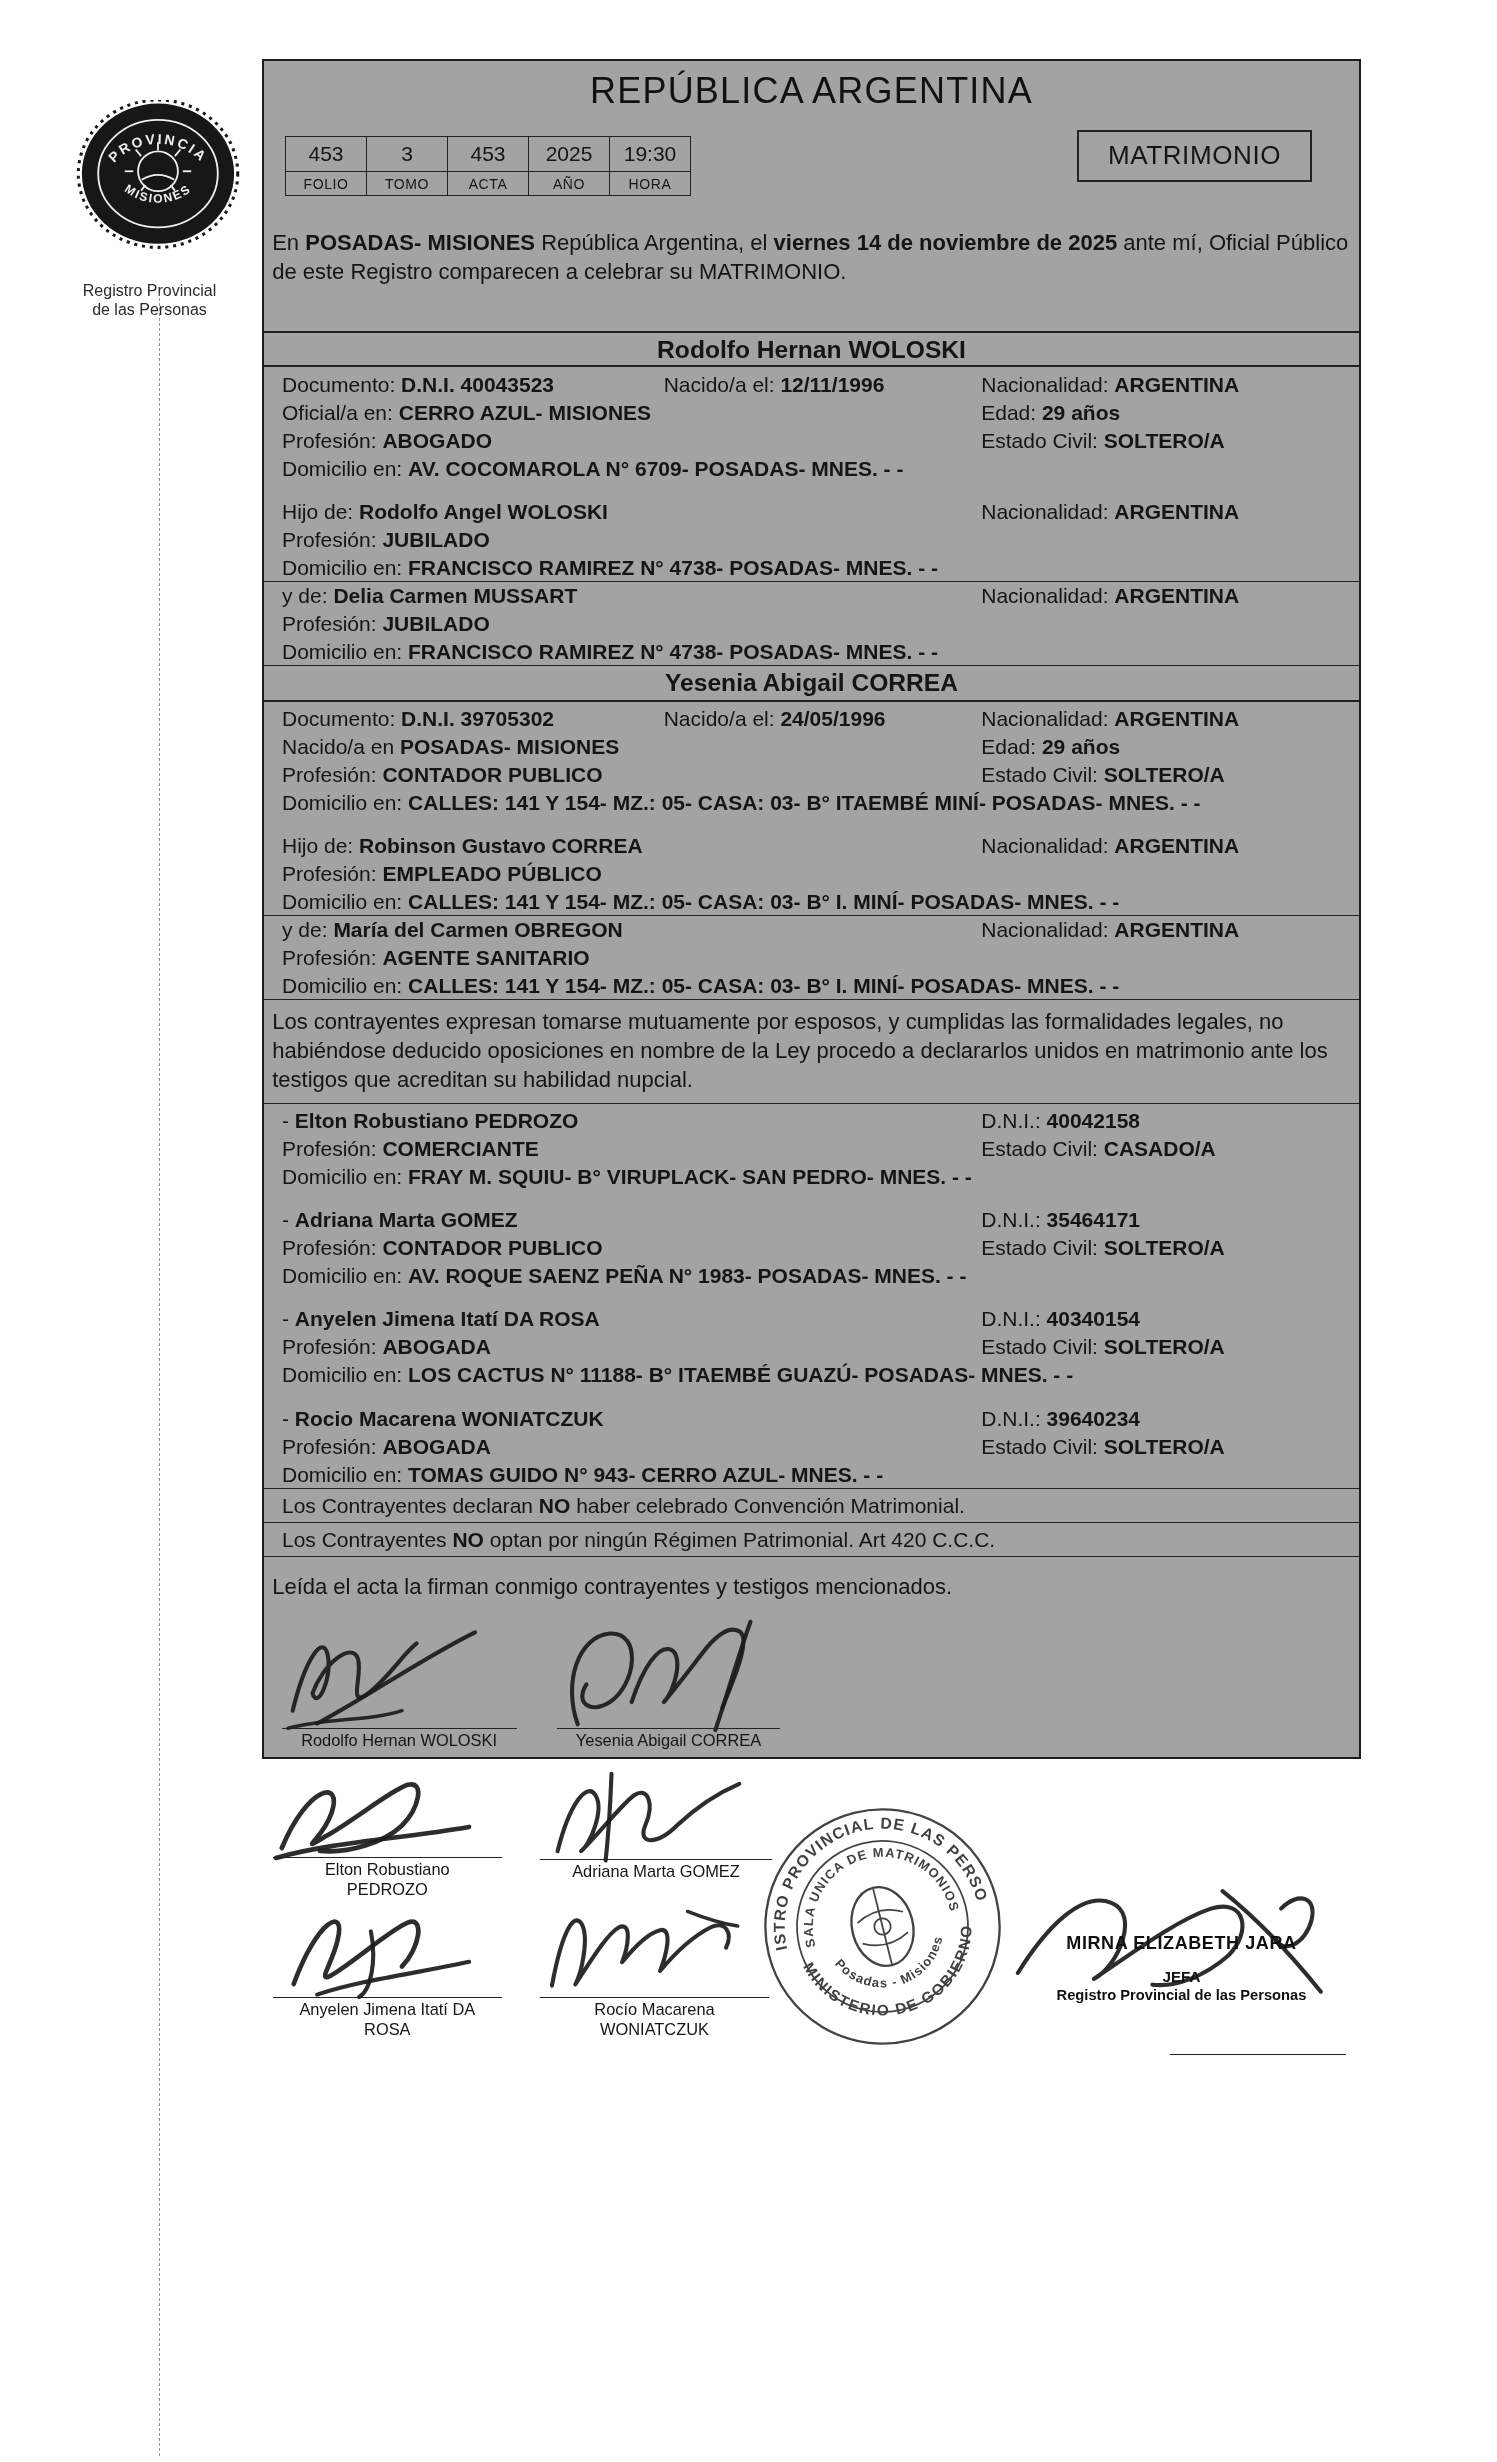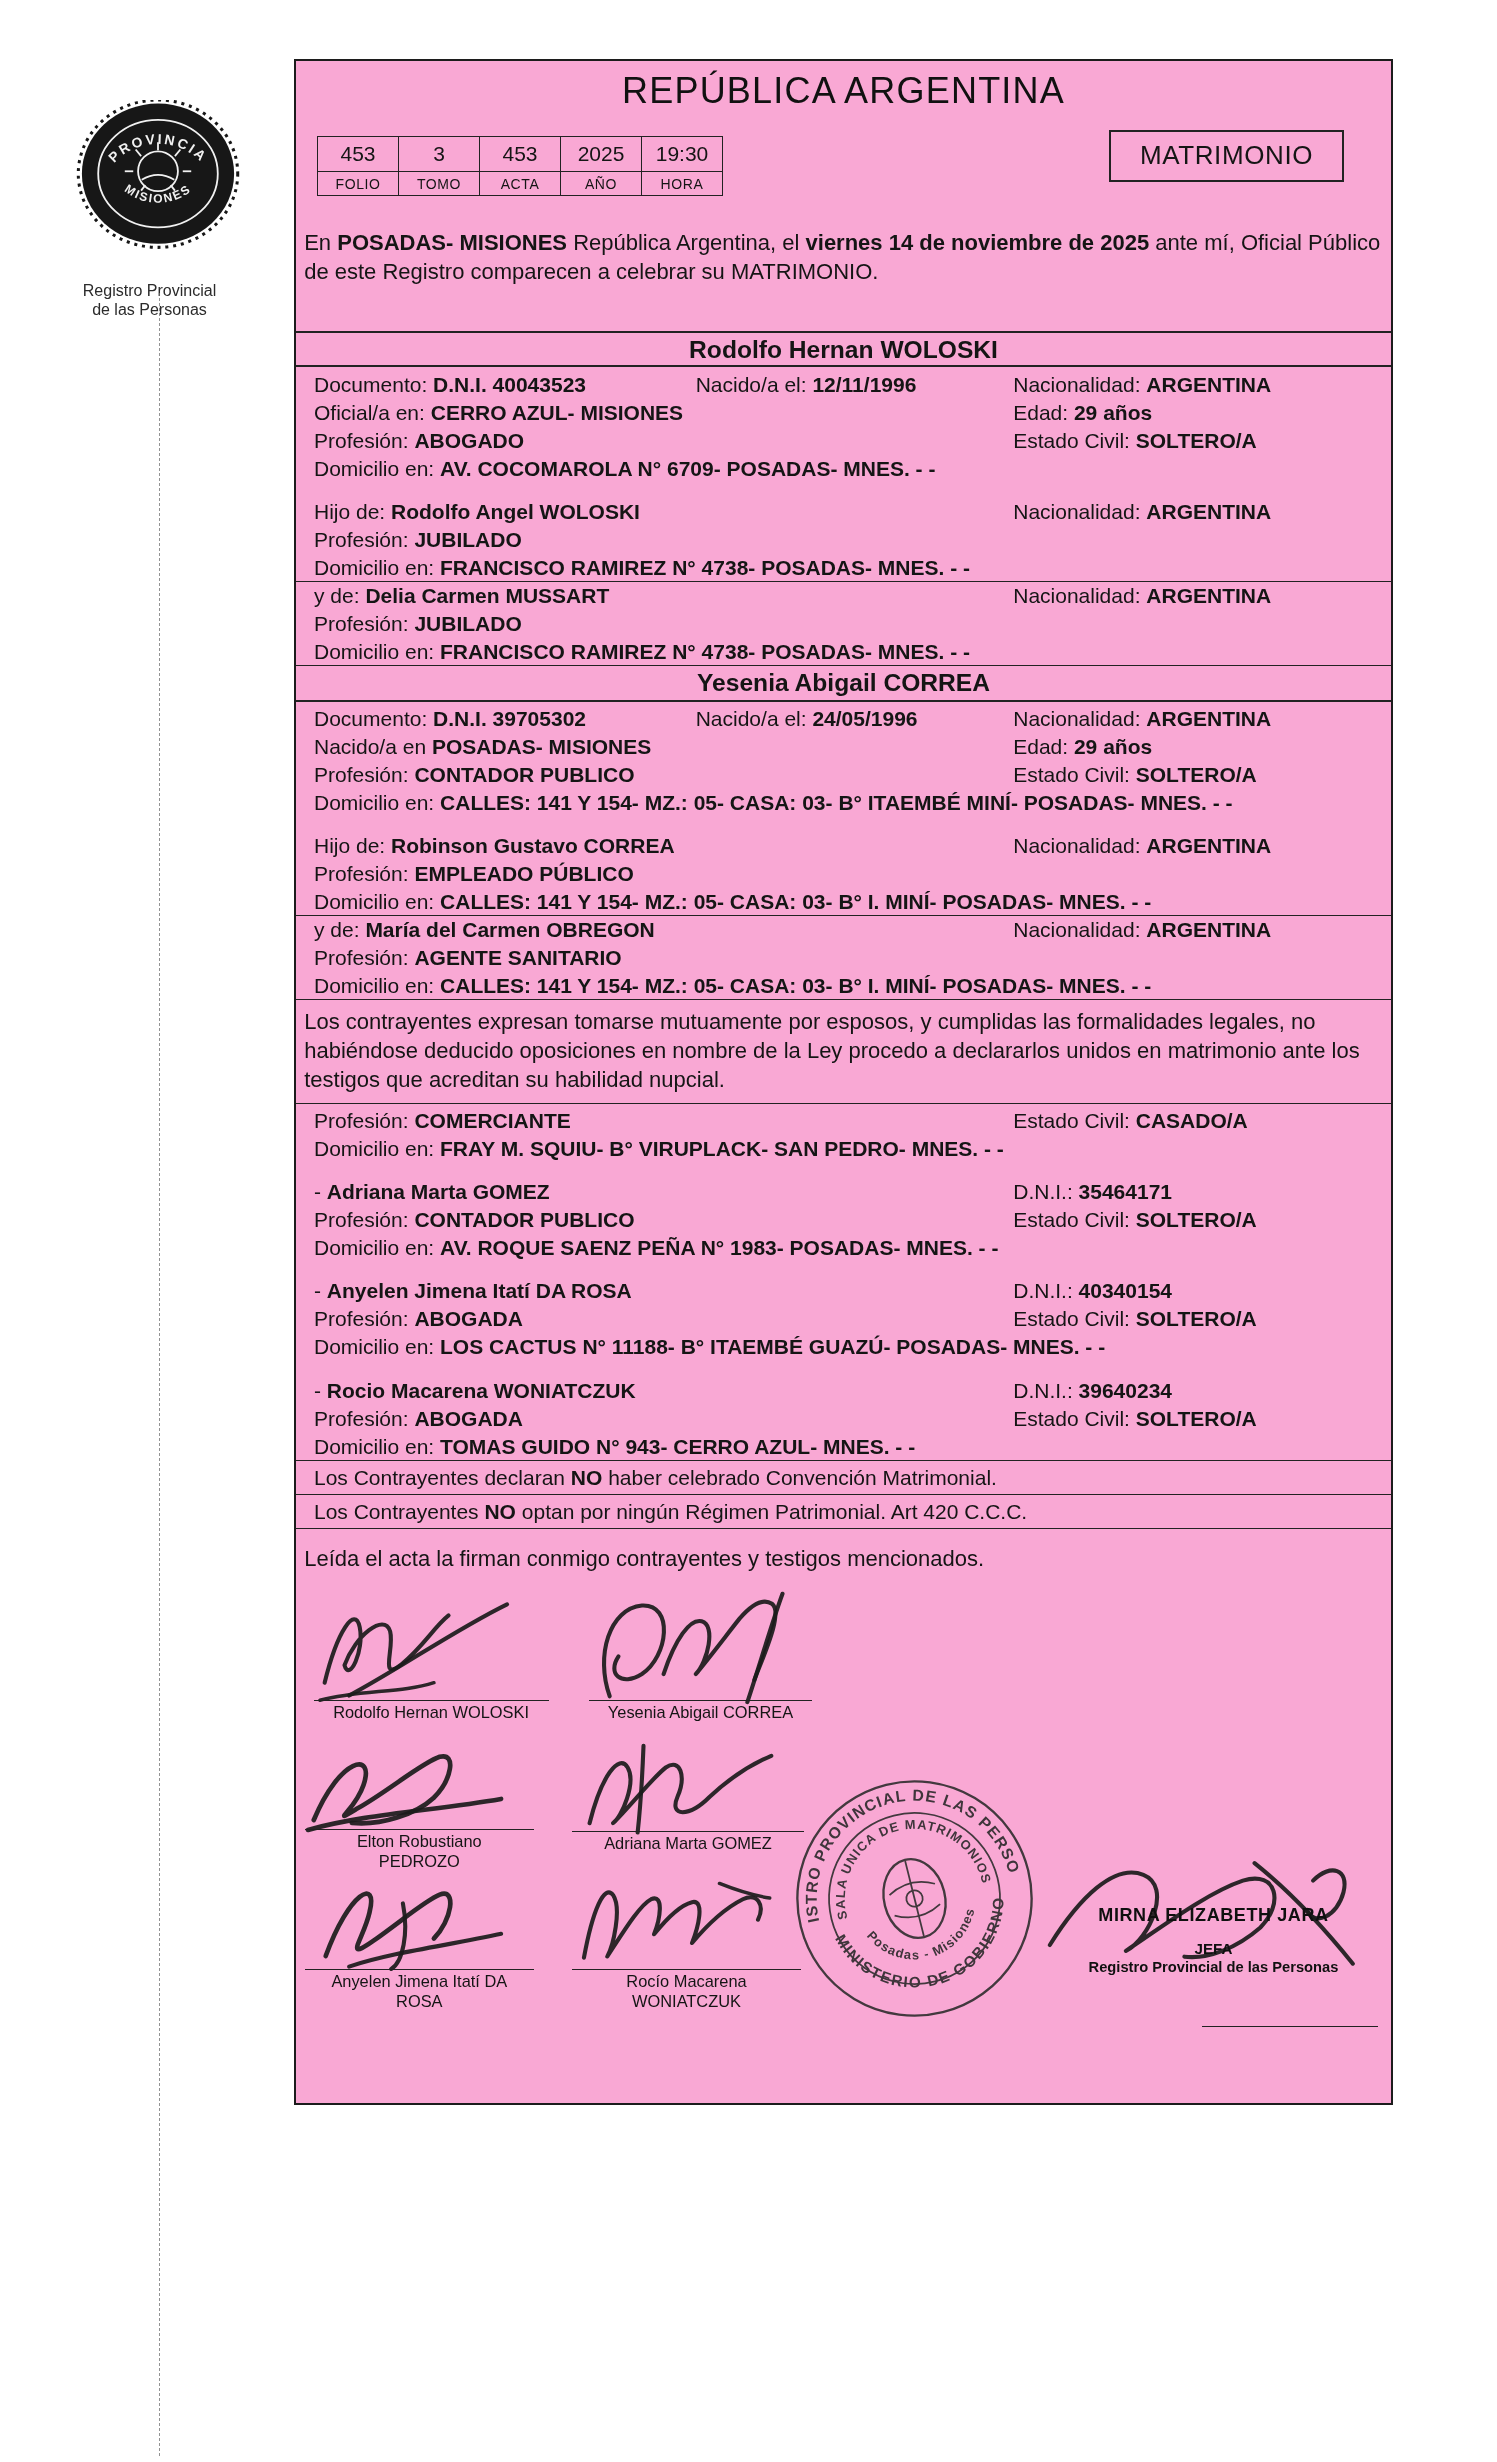--- a/index.html
+++ b/index.html
@@ -10,22 +10,22 @@
   .b { font-weight:bold; }
 
   
   .prov-seal { position:absolute; left:76px; top:100px; width:164px; height:151px; }
   .seal-caption { position:absolute; left:32px; top:252px; width:235px; text-align:center;
                   font-size:16px; line-height:19.3px; color:#2b2b2b;margin-top:29px; }
   .dash-line { position:absolute; left:159px; top:293px; height:2163px; width:0;
                border-left:1.8px dashed #6f6f6f; opacity:.75; }
 
   
-  .cert { position:absolute; left:294px; top:59px; width:1099px; height:2046px;
-          border:2.3px solid #1c1c1c; box-sizing:border-box; background:#f9a8d4; }
+  .cert { position:absolute; left:262px; top:59px; width:1099px; height:1700px;
+          border:2.3px solid #1c1c1c; box-sizing:border-box; background:#a3a3a3; }
 
   
   .hdr { height:270px; box-sizing:border-box; padding-top:9.4px; }
   .title { text-align:center; font-size:36px; letter-spacing:1.2px; color:#111; }
   .hdr-row { position:relative; height:104px; margin-top:8.2px; }
   .reg-table { position:absolute; left:21px; top:15.2px; border-collapse:collapse; }
   .reg-table td { border:1.8px solid #222; text-align:center; width:80px; padding:0;margin-top:19px; }
   .reg-table .vals td { font-size:21px; height:34px; }
   .reg-table .labs td { font-size:14px; height:23.5px; letter-spacing:0.6px; }
   .act-box { position:absolute; right:47px; top:9.4px; width:235px; height:52px; border:2.3px solid #222;
@@ -164,20 +164,21 @@
         <div class="row"><span class="cl"><span>Profesión: </span><span class="b">EMPLEADO PÚBLICO</span></span><span class="cm"></span><span class="cr"></span></div>
         <div class="row u"><span class="cl"><span>Domicilio en: </span><span class="b">CALLES: 141 Y 154- MZ.: 05- CASA: 03- B° I. MINÍ- POSADAS- MNES. - -</span></span><span class="cm"></span><span class="cr"></span></div>
         <div class="row"><span class="cl"><span>y de: </span><span class="b">María del Carmen OBREGON</span></span><span class="cm"></span><span class="cr"><span>Nacionalidad: </span><span class="b">ARGENTINA</span></span></div>
         <div class="row"><span class="cl"><span>Profesión: </span><span class="b">AGENTE SANITARIO</span></span><span class="cm"></span><span class="cr"></span></div>
         <div class="row u"><span class="cl"><span>Domicilio en: </span><span class="b">CALLES: 141 Y 154- MZ.: 05- CASA: 03- B° I. MINÍ- POSADAS- MNES. - -</span></span><span class="cm"></span><span class="cr"></span></div>
       </div>
 
     <p class="consent">Los contrayentes expresan tomarse mutuamente por esposos, y cumplidas las formalidades legales, no habiéndose deducido oposiciones en nombre de la Ley procedo a declararlos unidos en matrimonio ante los testigos que acreditan su habilidad nupcial.</p>
 
     <div class="rows">
+        <div class="row"><span class="cl"><span>- </span><span class="b">Elton Robustiano PEDROZO</span></span><span class="cm"></span><span class="cr"><span>D.N.I.: </span><span class="b">40042158</span></span></div>
         <div class="row"><span class="cl"><span>Profesión: </span><span class="b">COMERCIANTE</span></span><span class="cm"></span><span class="cr"><span>Estado Civil: </span><span class="b">CASADO/A</span></span></div>
         <div class="row"><span class="cl"><span>Domicilio en: </span><span class="b">FRAY M. SQUIU- B° VIRUPLACK- SAN PEDRO- MNES. - -</span></span><span class="cm"></span><span class="cr"></span></div>
         <div class="row gap"><span class="cl"><span>- </span><span class="b">Adriana Marta GOMEZ</span></span><span class="cm"></span><span class="cr"><span>D.N.I.: </span><span class="b">35464171</span></span></div>
         <div class="row"><span class="cl"><span>Profesión: </span><span class="b">CONTADOR PUBLICO</span></span><span class="cm"></span><span class="cr"><span>Estado Civil: </span><span class="b">SOLTERO/A</span></span></div>
         <div class="row"><span class="cl"><span>Domicilio en: </span><span class="b">AV. ROQUE SAENZ PEÑA N° 1983- POSADAS- MNES. - -</span></span><span class="cm"></span><span class="cr"></span></div>
         <div class="row gap"><span class="cl"><span>- </span><span class="b">Anyelen Jimena Itatí DA ROSA</span></span><span class="cm"></span><span class="cr"><span>D.N.I.: </span><span class="b">40340154</span></span></div>
         <div class="row"><span class="cl"><span>Profesión: </span><span class="b">ABOGADA</span></span><span class="cm"></span><span class="cr"><span>Estado Civil: </span><span class="b">SOLTERO/A</span></span></div>
         <div class="row"><span class="cl"><span>Domicilio en: </span><span class="b">LOS CACTUS N° 11188- B° ITAEMBÉ GUAZÚ- POSADAS- MNES. - -</span></span><span class="cm"></span><span class="cr"></span></div>
         <div class="row gap"><span class="cl"><span>- </span><span class="b">Rocio Macarena WONIATCZUK</span></span><span class="cm"></span><span class="cr"><span>D.N.I.: </span><span class="b">39640234</span></span></div>
         <div class="row"><span class="cl"><span>Profesión: </span><span class="b">ABOGADA</span></span><span class="cm"></span><span class="cr"><span>Estado Civil: </span><span class="b">SOLTERO/A</span></span></div>

